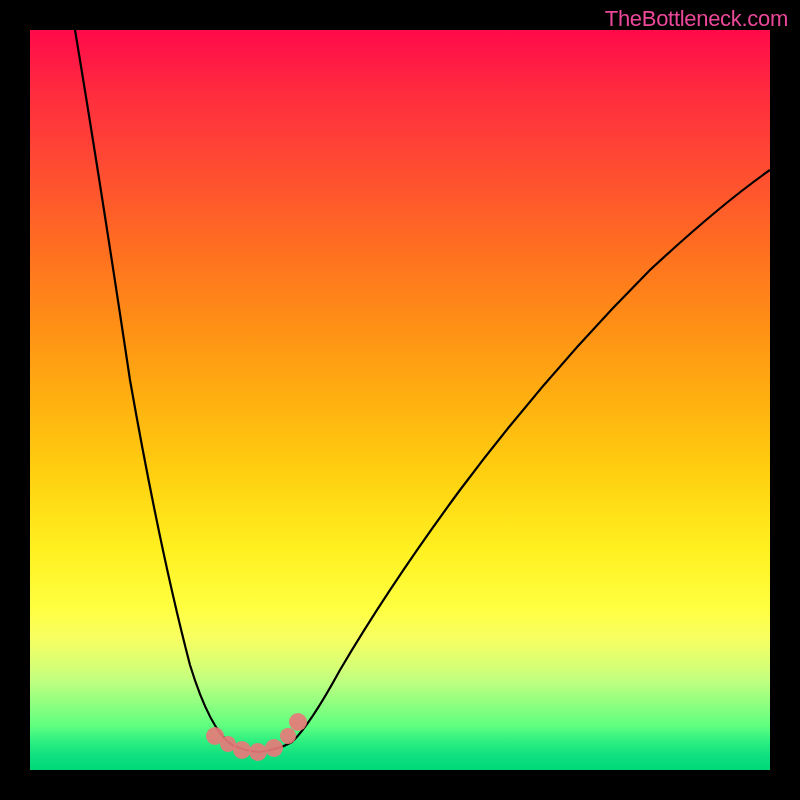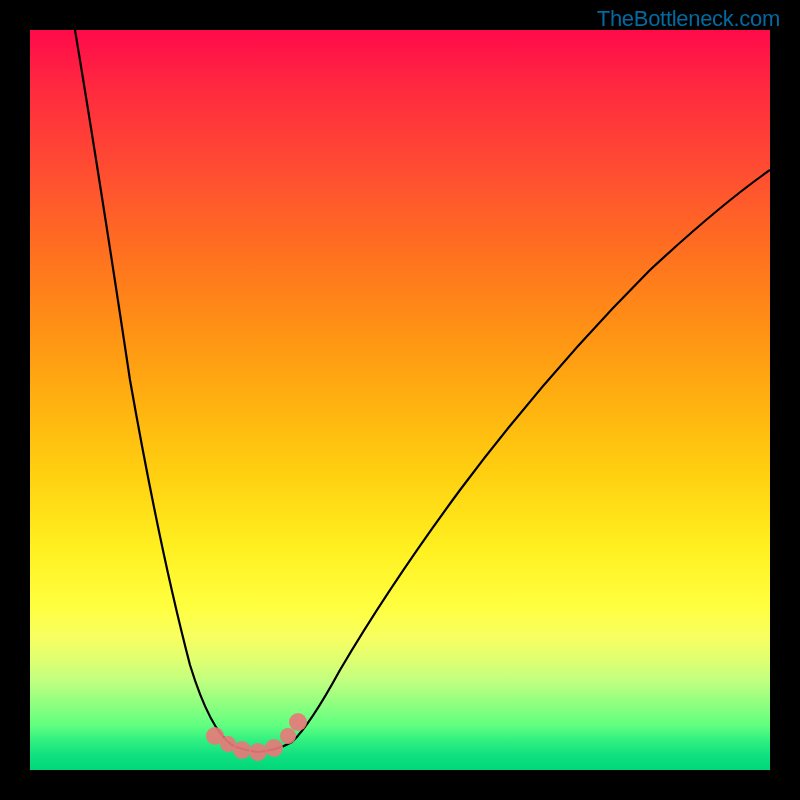--- a/index.html
+++ b/index.html
@@ -40,24 +40,24 @@
       #c0ff80 88%,
       #90ff80 91%,
       #60ff80 94%,
       #30f080 96%,
       #10e080 98%,
       #00d878 100%);
   }
   .watermark {
     position: absolute;
     top: 6px;
-    right: 20px;
+    right: 12px;
     font-size: 22px;
     font-weight: 500;
-    color: #0369a1;
+    color: #ec4899;
     font-family: Arial, sans-serif;
     letter-spacing: -0.3px;
   }
   svg.curve {
     position: absolute;
     left: 0;
     top: 0;
     width: 740px;
     height: 740px;
   }

